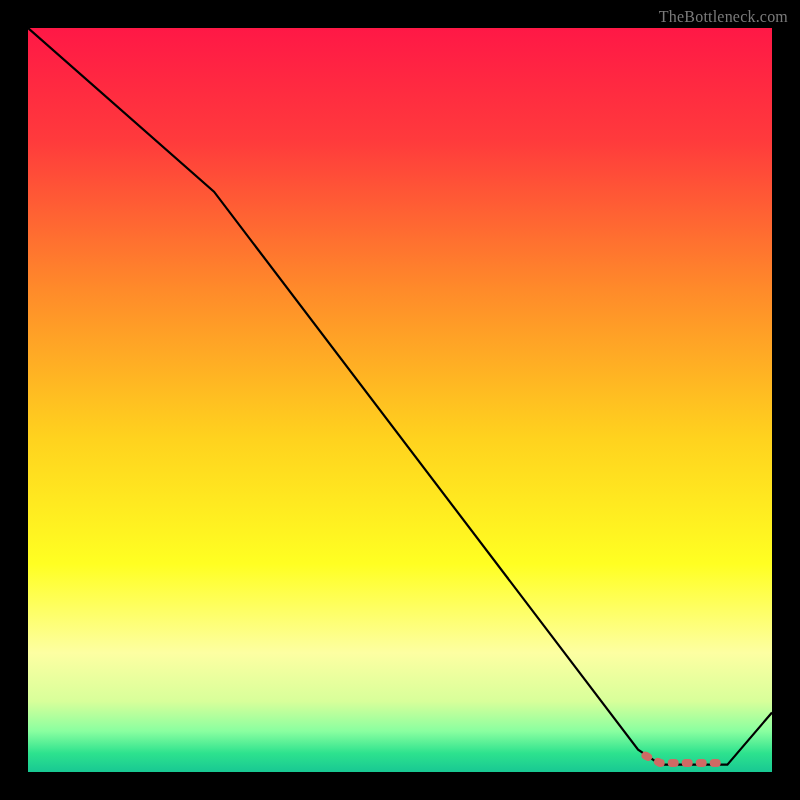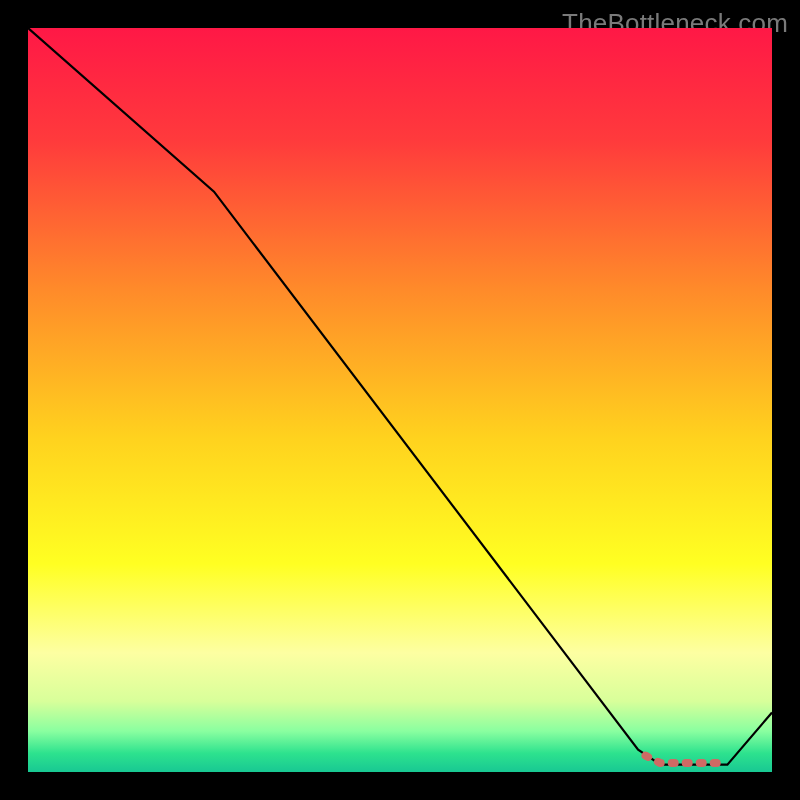--- a/index.html
+++ b/index.html
@@ -14,22 +14,22 @@
     position: relative;
     width: 800px;
     height: 800px;
     background: #000;
   }
   .watermark {
     position: absolute;
     top: 8px;
     right: 12px;
     color: #7a7a7a;
-    font-family: Liberation Sans, sans-serif;
-    font-size: 26px;
+    font-family: Liberation Serif, serif;
+    font-size: 16px;
     letter-spacing: 0.2px;
   }
   svg {
     position: absolute;
     left: 0;
     top: 0;
   }
 </style>
 </head>
 <body>

